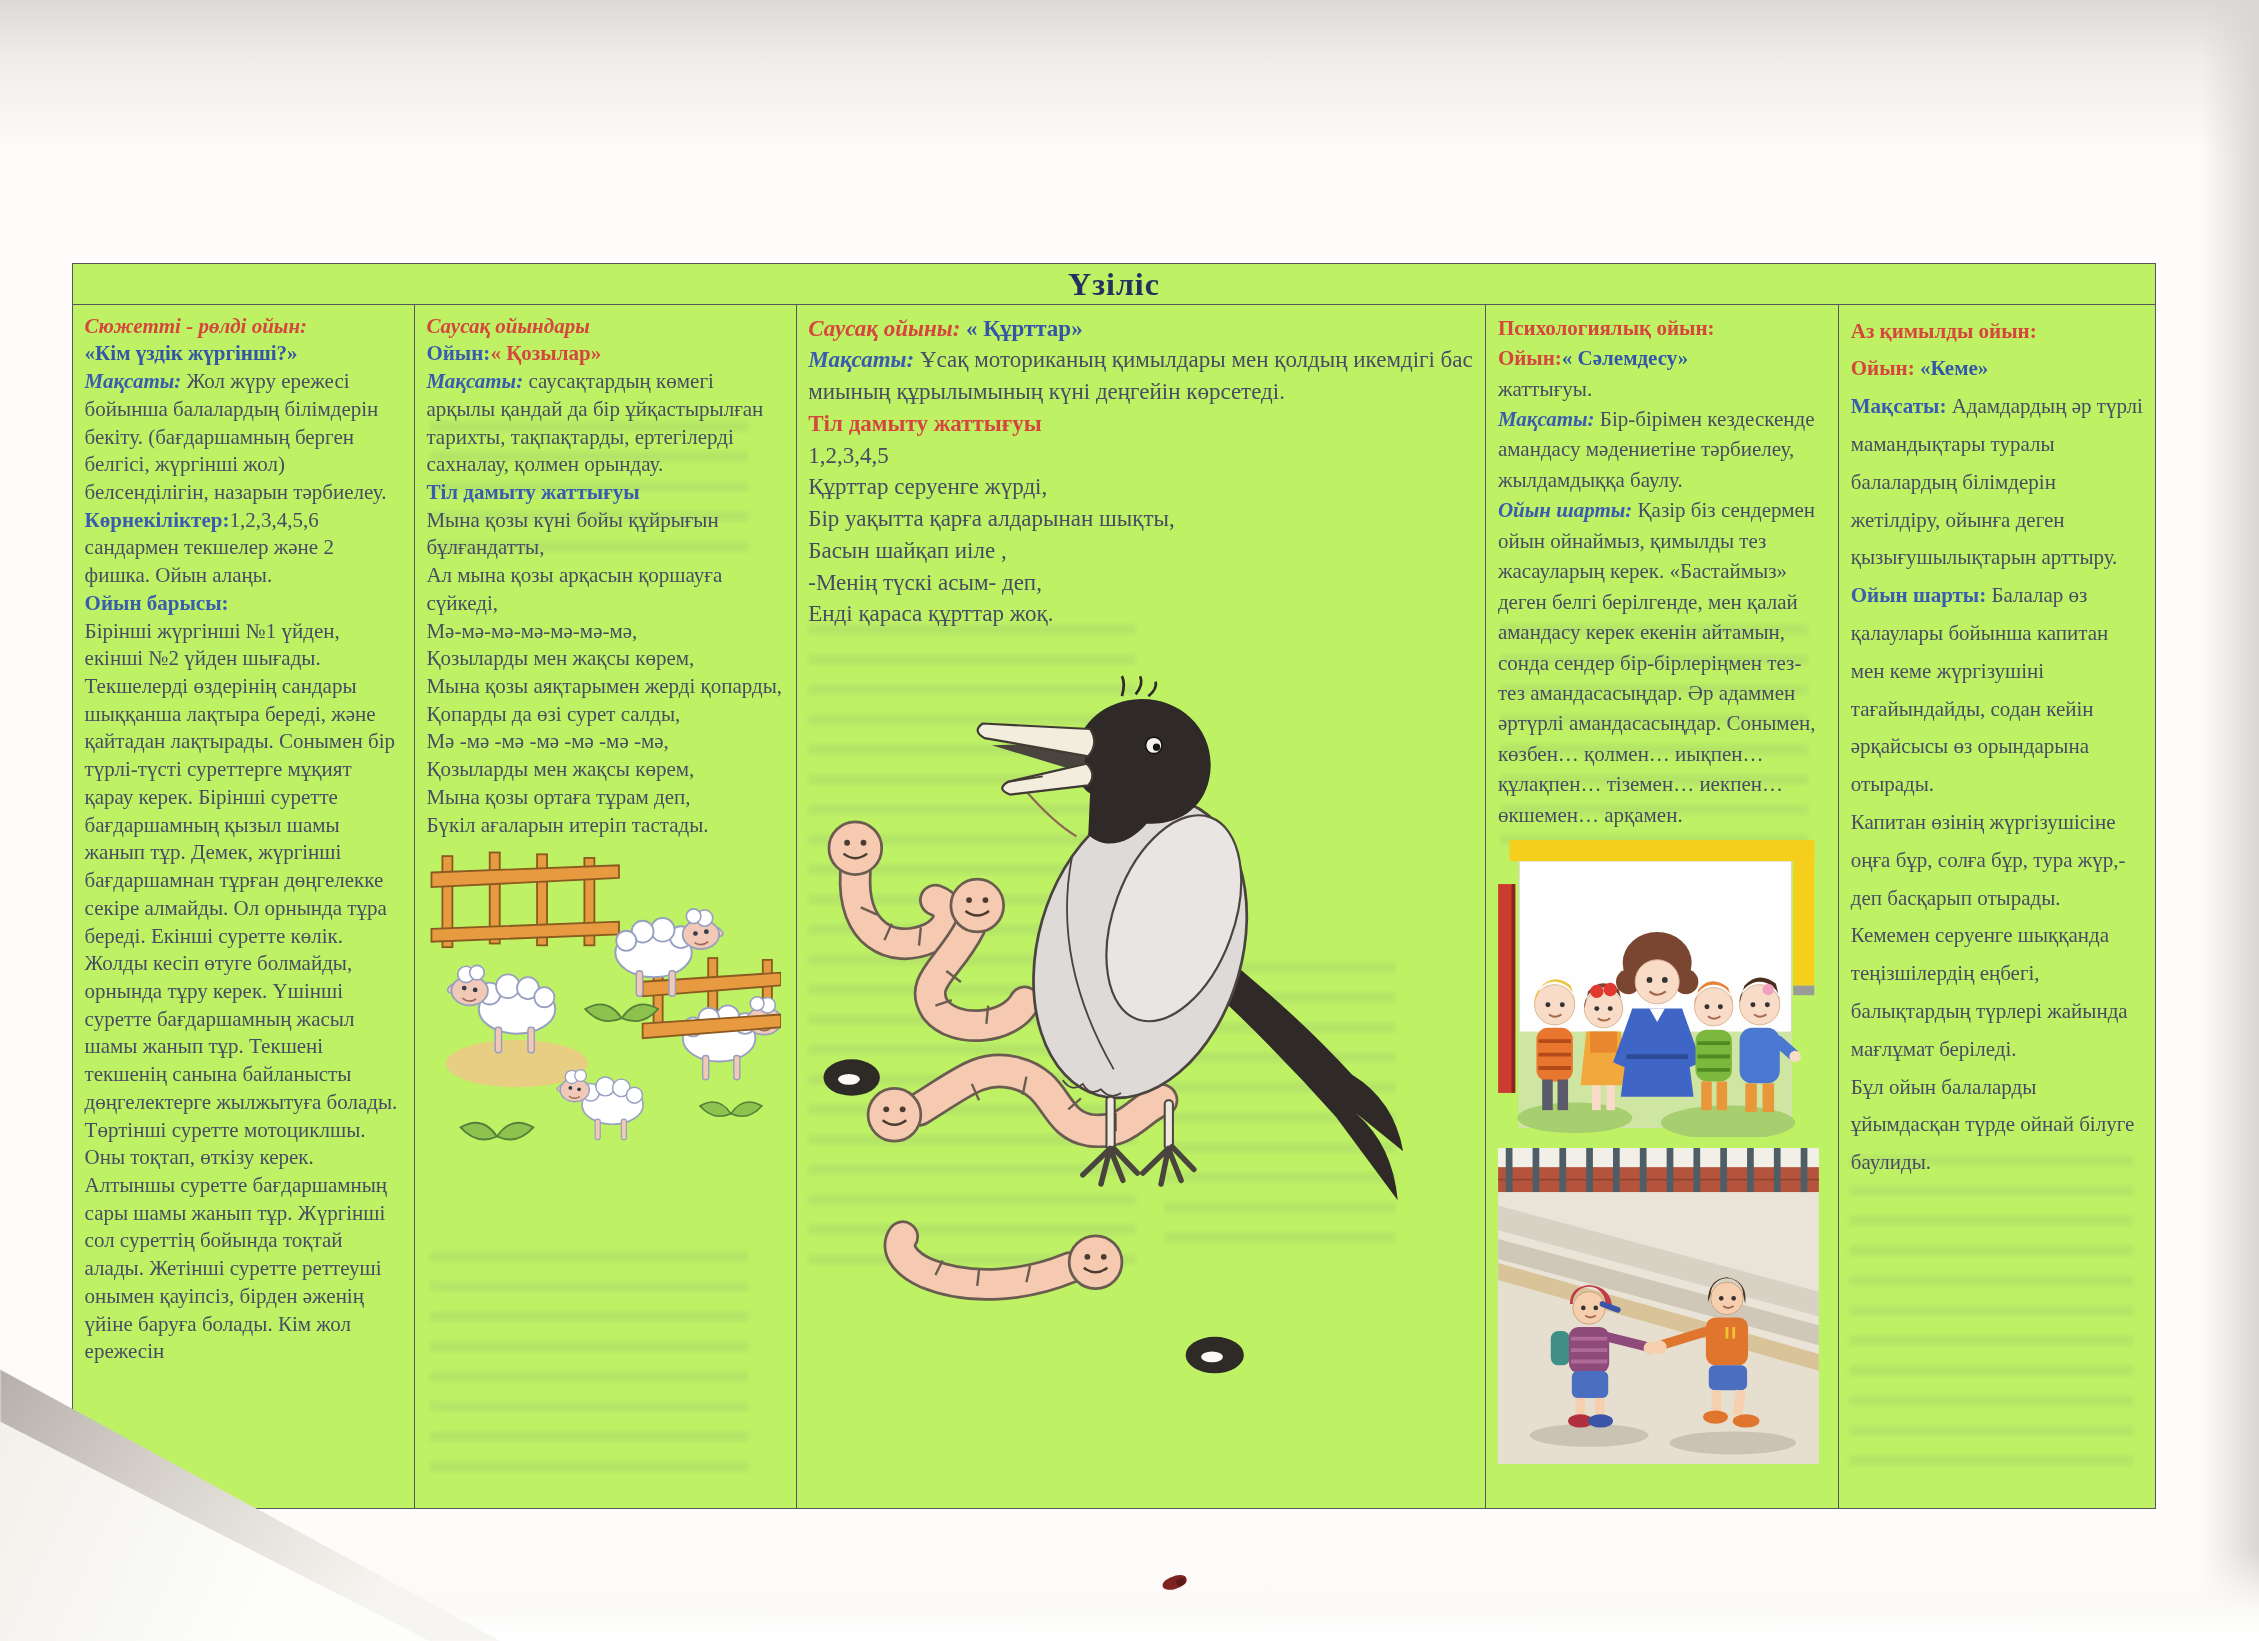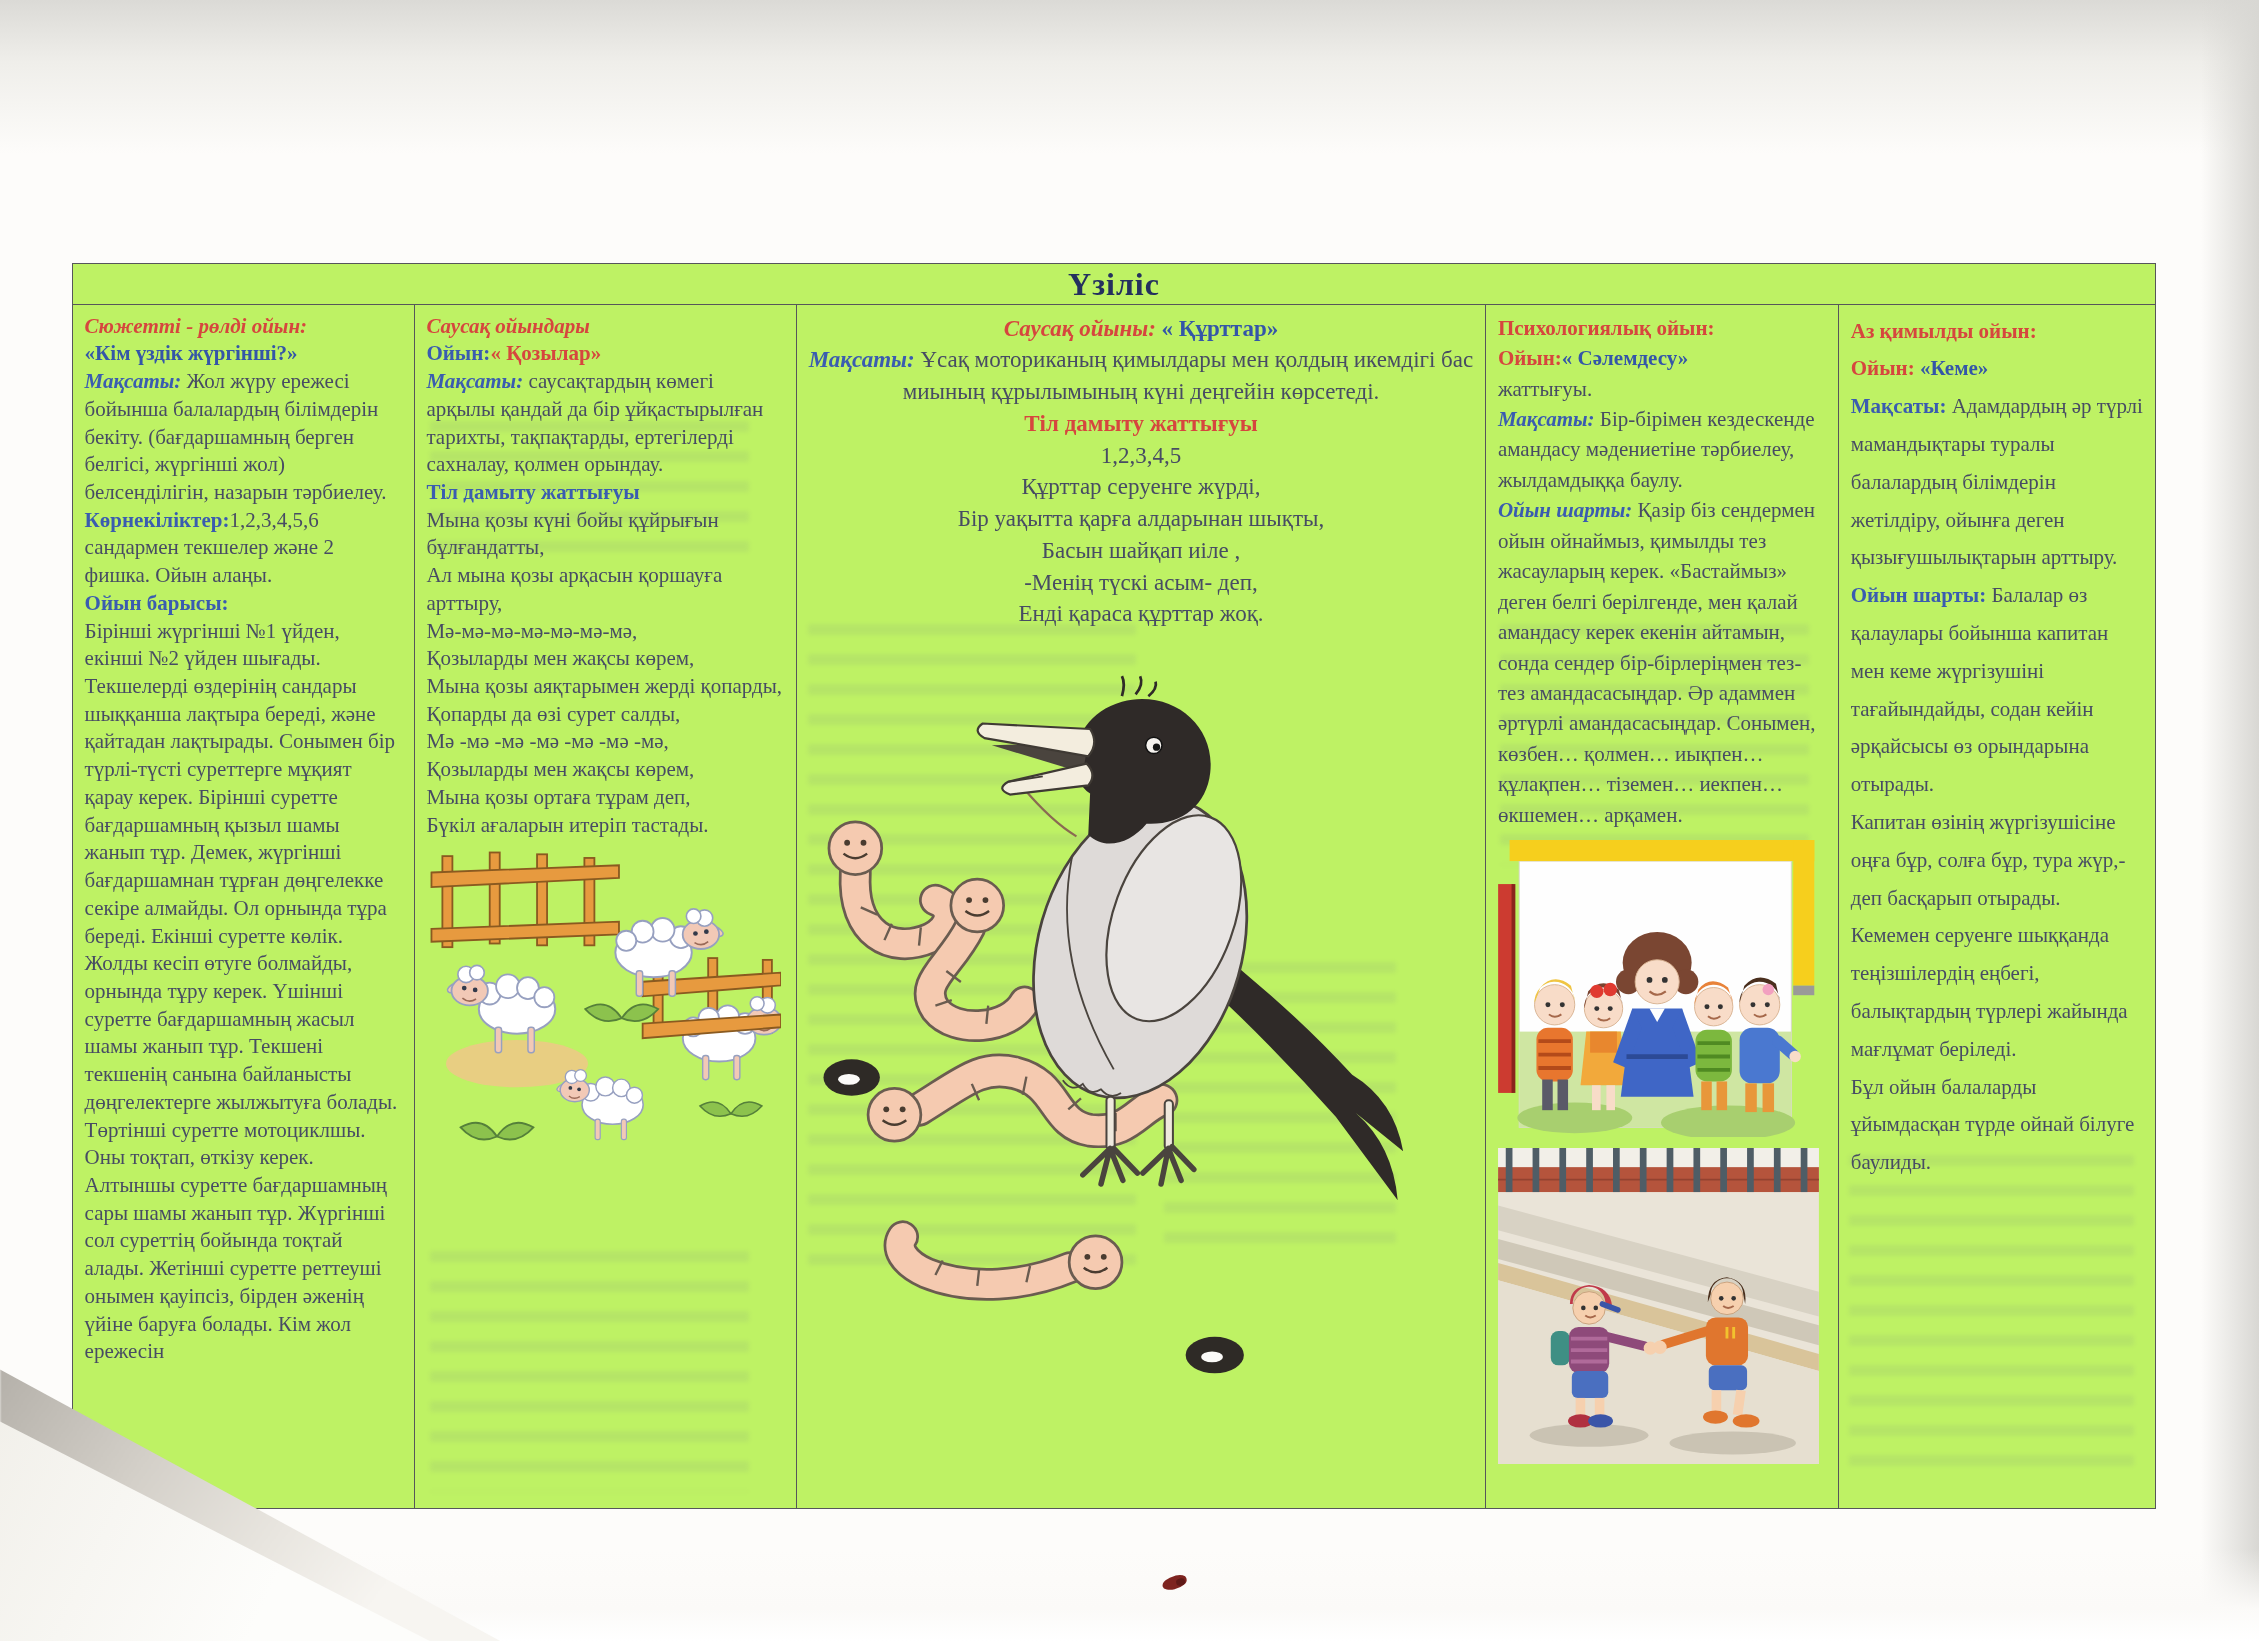--- a/index.html
+++ b/index.html
@@ -12,21 +12,21 @@
   
   .doc-table{position:absolute;left:72px;top:263px;width:2084px;height:1246px;z-index:2;
              border:1.9px solid #56565a;background:#bef264;box-sizing:border-box;}
   .t-head{height:41px;border-bottom:1.9px solid #56565a;display:flex;align-items:center;justify-content:center;box-sizing:border-box;}
   .t-title{font-size:32px;font-weight:bold;color:#24305e;letter-spacing:1px;}
   .t-body{display:flex;height:calc(100% - 41px);}
   .col{position:relative;box-sizing:border-box;border-right:1.9px solid #56565a;padding:7.7px 11.6px 5.8px 11.6px;overflow:hidden;}
   .col:last-child{border-right:none;}
   .c1{width:342px;font-size:21px;line-height:1.32;}
   .c2{width:382px;font-size:21px;line-height:1.32;}
-  .c3{width:690px;font-size:23px;line-height:1.38;text-align:center;}
+  .c3{width:690px;font-size:23px;line-height:1.38;}
   .c4{width:353px;font-size:21px;line-height:1.45;}
   .c5{width:316px;font-size:21px;line-height:1.8;}
   .cellc{position:relative;z-index:1;}
   p{margin:0;}
   .lbl-red-i{color:#d6463e;font-weight:bold;font-style:italic;}
   .lbl-red{color:#d6463e;font-weight:bold;}
   .lbl-blue{color:#3a5cb0;font-weight:bold;}
   .lbl-blue-i{color:#3a5cb0;font-weight:bold;font-style:italic;}
   .t-blue{color:#3456a8;font-weight:bold;}
   .t-red{color:#d6463e;font-weight:bold;}
@@ -74,21 +74,21 @@
       <div class="col c2">
         <div class="ghost" style="left:15.4px;top:116px;width:319px;height:145px;"></div>
         <div class="ghost" style="left:15.4px;top:946px;width:319px;height:241px;"></div>
         <div class="cellc">
           <p><span class="lbl-red-i">Саусақ ойындары</span></p>
           <p><span class="lbl-blue">Ойын:</span><span class="t-red">« Қозылар»</span></p>
           <p><span class="lbl-blue-i">Мақсаты:</span> <span>саусақтардың көмегі арқылы қандай да бір ұйқастырылған тарихты, тақпақтарды, ертегілерді сахналау, қолмен орындау.</span></p>
           <p><span class="lbl-blue">Тіл дамыту жаттығуы</span></p>
           <div class="poem">
             <div>Мына қозы күні бойы құйрығын бұлғандатты,</div>
-            <div>Ал мына қозы арқасын қоршауға арттыру,</div>
+            <div>Ал мына қозы арқасын қоршауға сүйкеді,</div>
             <div>Мә-мә-мә-мә-мә-мә-мә,</div>
             <div>Қозыларды мен жақсы көрем,</div>
             <div>Мына қозы аяқтарымен жерді қопарды,</div>
             <div>Қопарды да өзі сурет салды,</div>
             <div>Мә -мә -мә -мә -мә -мә -мә,</div>
             <div>Қозыларды мен жақсы көрем,</div>
             <div>Мына қозы ортаға тұрам деп,</div>
             <div>Бүкіл ағаларын итеріп тастады.</div>
           </div>
 

